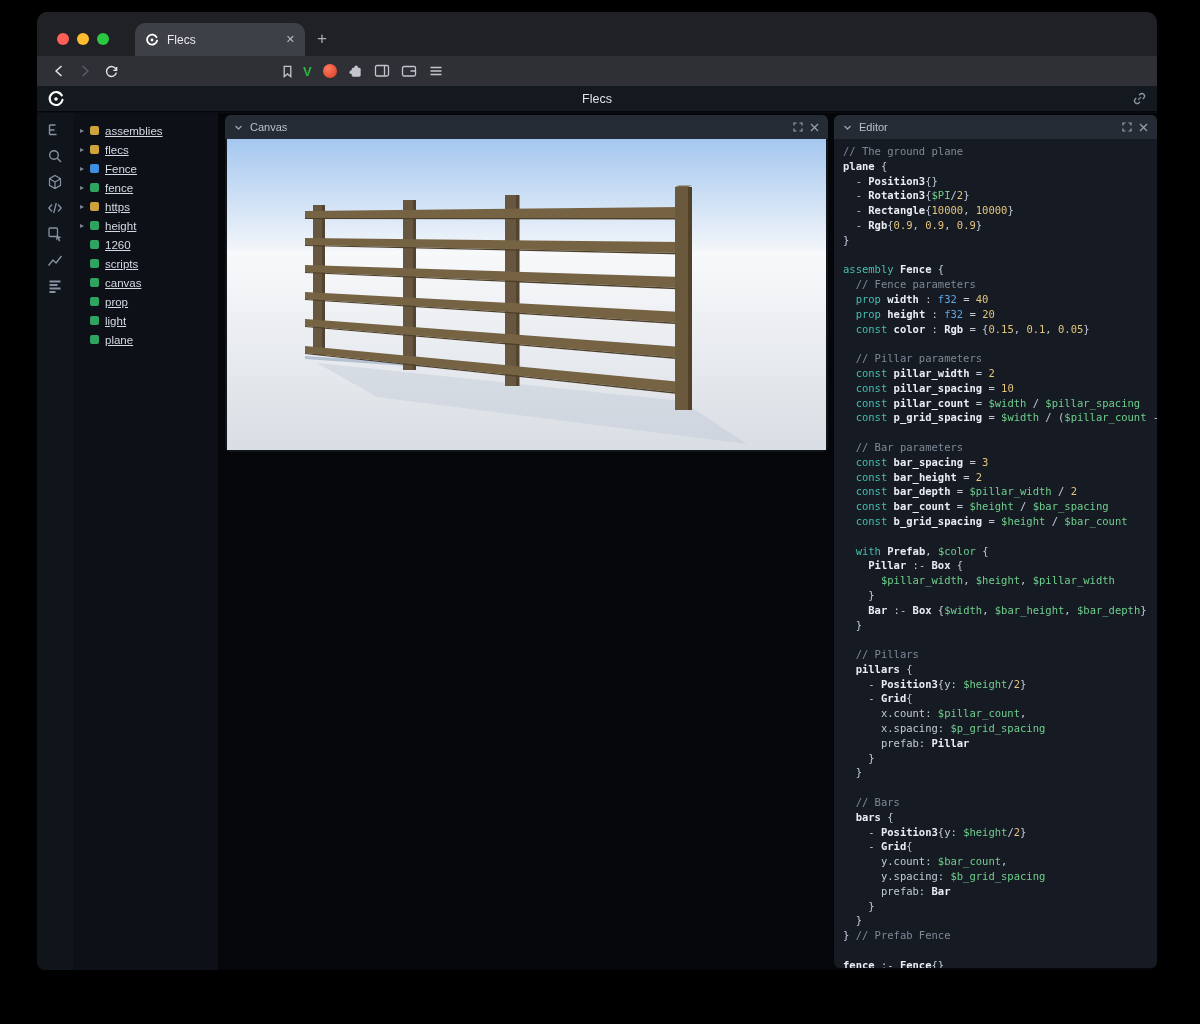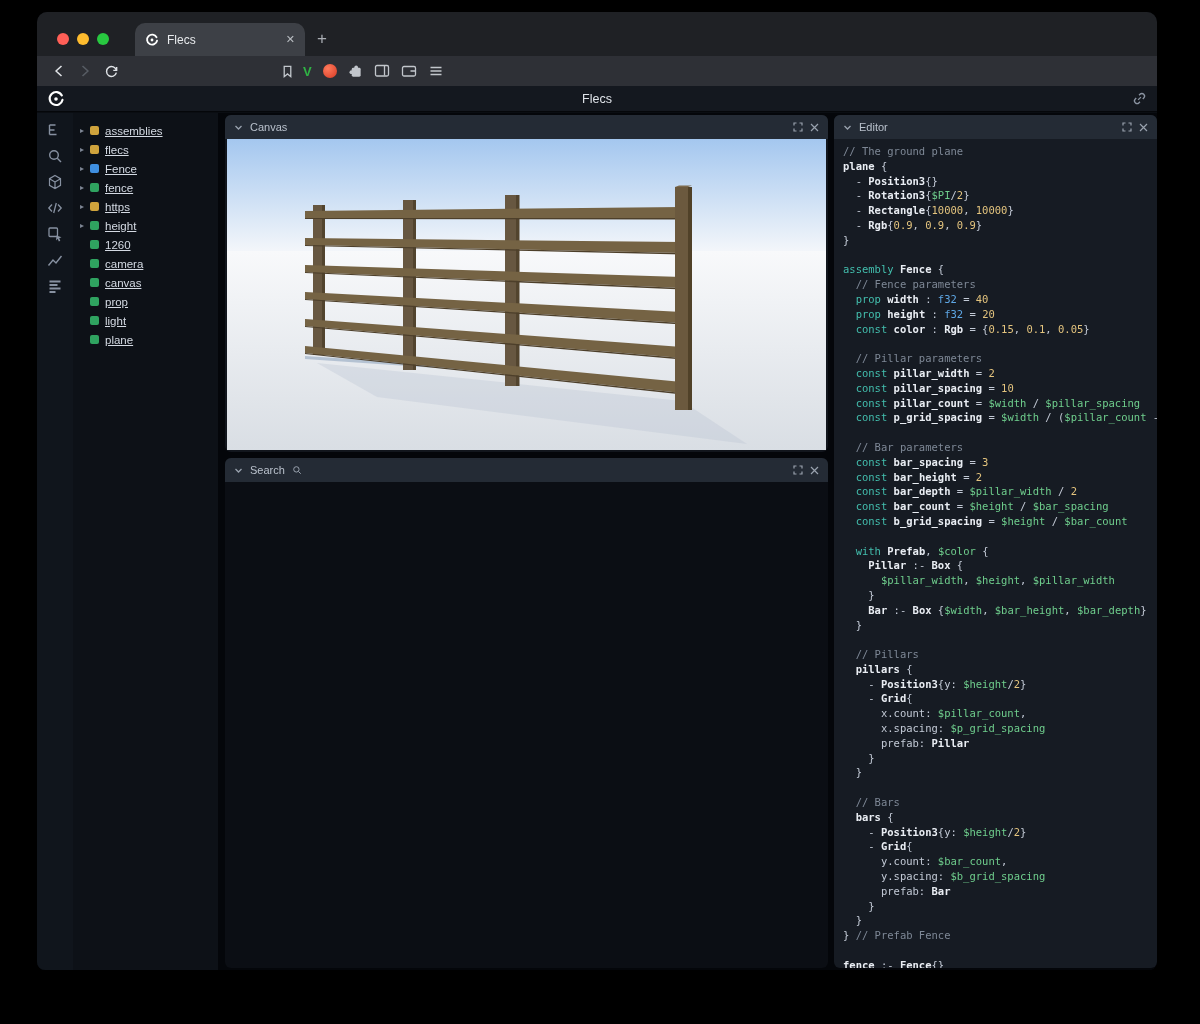--- a/index.html
+++ b/index.html
@@ -234,21 +234,21 @@
           <span class="tl">height</span>
         </div>
         <div class="tree-item">
           <span class="chev"></span>
           <span class="sq" style="background: rgb(47, 163, 96);"></span>
           <span class="tl">1260</span>
         </div>
         <div class="tree-item">
           <span class="chev"></span>
           <span class="sq" style="background: rgb(47, 163, 96);"></span>
-          <span class="tl">camera</span>
+          <span class="tl">scripts</span>
         </div>
         <div class="tree-item">
           <span class="chev"></span>
           <span class="sq" style="background: rgb(47, 163, 96);"></span>
           <span class="tl">canvas</span>
         </div>
         <div class="tree-item">
           <span class="chev"></span>
           <span class="sq" style="background: rgb(47, 163, 96);"></span>
           <span class="tl">prop</span>
@@ -323,66 +323,38 @@
           <polygon points="78,207 455,243 455,254 78,214" fill="#756344"></polygon>
           <polygon points="78,214 455,254 455,255.5 78,215" fill="#4d3f2a"></polygon>
 
           <rect x="448" y="48" width="13" height="223" fill="#6b593e"></rect>
           <rect x="461" y="48" width="4" height="223" fill="#504128"></rect>
           <polygon points="448,48 461,48 465,46.5 452,46.5" fill="#7d6a4c"></polygon>
         </svg>
       </div>
     </div>
 
-    <div class="panel panel-search">
+
+    <div class="panel panel-editor">
       <div class="phead">
         <span class="hic">
           <svg class="ic" width="9" height="9" viewBox="0 0 9 9">
               <path d="M1.5 3 4.5 6 7.5 3" fill="none" stroke="#99a2ae" stroke-width="1.3"></path>
             </svg>
         </span>
-        <span>Search</span>
-        <span class="hic">
-          <svg class="ic" width="10" height="10" viewBox="0 0 16 16">
-              <circle cx="7" cy="7" r="4.3" fill="none" stroke="#99a2ae" stroke-width="1.6"></circle>
-              <path d="M10.3 10.3 14 14" stroke="#99a2ae" stroke-width="1.6"></path>
-            </svg>
-        </span>
+        <span>Editor</span>
         <span class="spacer"></span>
         <span class="hic">
           <svg class="ic" width="10" height="10" viewBox="0 0 10 10">
               <path d="M1 3.5V1h2.5M6.5 1H9v2.5M9 6.5V9H6.5M3.5 9H1V6.5" fill="none" stroke="#99a2ae" stroke-width="1.2"></path>
             </svg>
         </span>
         <span class="hic">
           <svg class="ic" width="9" height="9" viewBox="0 0 9 9">
               <path d="M1 1l7 7M8 1 1 8" stroke="#99a2ae" stroke-width="1.2"></path>
             </svg>
         </span>
       </div>
-      <div></div>
-    </div>
-
-    <div class="panel panel-editor">
-      <div class="phead">
-        <span class="hic">
-          <svg class="ic" width="9" height="9" viewBox="0 0 9 9">
-              <path d="M1.5 3 4.5 6 7.5 3" fill="none" stroke="#99a2ae" stroke-width="1.3"></path>
-            </svg>
-        </span>
-        <span>Editor</span>
-        <span class="spacer"></span>
-        <span class="hic">
-          <svg class="ic" width="10" height="10" viewBox="0 0 10 10">
-              <path d="M1 3.5V1h2.5M6.5 1H9v2.5M9 6.5V9H6.5M3.5 9H1V6.5" fill="none" stroke="#99a2ae" stroke-width="1.2"></path>
-            </svg>
-        </span>
-        <span class="hic">
-          <svg class="ic" width="9" height="9" viewBox="0 0 9 9">
-              <path d="M1 1l7 7M8 1 1 8" stroke="#99a2ae" stroke-width="1.2"></path>
-            </svg>
-        </span>
-      </div>
       <div class="code"><div><span class="tok-c">// The ground plane</span></div><div><span class="tok-i">plane</span><span class="tok-p"> {</span></div><div><span class="tok-p">  - </span><span class="tok-i">Position3</span><span class="tok-p">{}</span></div><div><span class="tok-p">  - </span><span class="tok-i">Rotation3</span><span class="tok-p">{</span><span class="tok-v">$PI</span><span class="tok-p">/</span><span class="tok-n">2</span><span class="tok-p">}</span></div><div><span class="tok-p">  - </span><span class="tok-i">Rectangle</span><span class="tok-p">{</span><span class="tok-n">10000</span><span class="tok-p">, </span><span class="tok-n">10000</span><span class="tok-p">}</span></div><div><span class="tok-p">  - </span><span class="tok-i">Rgb</span><span class="tok-p">{</span><span class="tok-n">0.9</span><span class="tok-p">, </span><span class="tok-n">0.9</span><span class="tok-p">, </span><span class="tok-n">0.9</span><span class="tok-p">}</span></div><div><span class="tok-p">}</span></div><div>&nbsp;</div><div><span class="tok-k">assembly</span><span class="tok-p"> </span><span class="tok-i">Fence</span><span class="tok-p"> {</span></div><div><span class="tok-c">  // Fence parameters</span></div><div><span class="tok-p">  </span><span class="tok-k">prop</span><span class="tok-p"> </span><span class="tok-i">width</span><span class="tok-p"> : </span><span class="tok-t">f32</span><span class="tok-p"> = </span><span class="tok-n">40</span></div><div><span class="tok-p">  </span><span class="tok-k">prop</span><span class="tok-p"> </span><span class="tok-i">height</span><span class="tok-p"> : </span><span class="tok-t">f32</span><span class="tok-p"> = </span><span class="tok-n">20</span></div><div><span class="tok-p">  </span><span class="tok-k">const</span><span class="tok-p"> </span><span class="tok-i">color</span><span class="tok-p"> : </span><span class="tok-i">Rgb</span><span class="tok-p"> = {</span><span class="tok-n">0.15</span><span class="tok-p">, </span><span class="tok-n">0.1</span><span class="tok-p">, </span><span class="tok-n">0.05</span><span class="tok-p">}</span></div><div>&nbsp;</div><div><span class="tok-c">  // Pillar parameters</span></div><div><span class="tok-p">  </span><span class="tok-k">const</span><span class="tok-p"> </span><span class="tok-i">pillar_width</span><span class="tok-p"> = </span><span class="tok-n">2</span></div><div><span class="tok-p">  </span><span class="tok-k">const</span><span class="tok-p"> </span><span class="tok-i">pillar_spacing</span><span class="tok-p"> = </span><span class="tok-n">10</span></div><div><span class="tok-p">  </span><span class="tok-k">const</span><span class="tok-p"> </span><span class="tok-i">pillar_count</span><span class="tok-p"> = </span><span class="tok-v">$width</span><span class="tok-p"> / </span><span class="tok-v">$pillar_spacing</span></div><div><span class="tok-p">  </span><span class="tok-k">const</span><span class="tok-p"> </span><span class="tok-i">p_grid_spacing</span><span class="tok-p"> = </span><span class="tok-v">$width</span><span class="tok-p"> / (</span><span class="tok-v">$pillar_count</span><span class="tok-p"> - </span></div><div>&nbsp;</div><div><span class="tok-c">  // Bar parameters</span></div><div><span class="tok-p">  </span><span class="tok-k">const</span><span class="tok-p"> </span><span class="tok-i">bar_spacing</span><span class="tok-p"> = </span><span class="tok-n">3</span></div><div><span class="tok-p">  </span><span class="tok-k">const</span><span class="tok-p"> </span><span class="tok-i">bar_height</span><span class="tok-p"> = </span><span class="tok-n">2</span></div><div><span class="tok-p">  </span><span class="tok-k">const</span><span class="tok-p"> </span><span class="tok-i">bar_depth</span><span class="tok-p"> = </span><span class="tok-v">$pillar_width</span><span class="tok-p"> / </span><span class="tok-n">2</span></div><div><span class="tok-p">  </span><span class="tok-k">const</span><span class="tok-p"> </span><span class="tok-i">bar_count</span><span class="tok-p"> = </span><span class="tok-v">$height</span><span class="tok-p"> / </span><span class="tok-v">$bar_spacing</span></div><div><span class="tok-p">  </span><span class="tok-k">const</span><span class="tok-p"> </span><span class="tok-i">b_grid_spacing</span><span class="tok-p"> = </span><span class="tok-v">$height</span><span class="tok-p"> / </span><span class="tok-v">$bar_count</span></div><div>&nbsp;</div><div><span class="tok-p">  </span><span class="tok-k">with</span><span class="tok-p"> </span><span class="tok-i">Prefab</span><span class="tok-p">, </span><span class="tok-v">$color</span><span class="tok-p"> {</span></div><div><span class="tok-p">    </span><span class="tok-i">Pillar</span><span class="tok-p"> :- </span><span class="tok-i">Box</span><span class="tok-p"> {</span></div><div><span class="tok-p">      </span><span class="tok-v">$pillar_width</span><span class="tok-p">, </span><span class="tok-v">$height</span><span class="tok-p">, </span><span class="tok-v">$pillar_width</span></div><div><span class="tok-p">    }</span></div><div><span class="tok-p">    </span><span class="tok-i">Bar</span><span class="tok-p"> :- </span><span class="tok-i">Box</span><span class="tok-p"> {</span><span class="tok-v">$width</span><span class="tok-p">, </span><span class="tok-v">$bar_height</span><span class="tok-p">, </span><span class="tok-v">$bar_depth</span><span class="tok-p">}</span></div><div><span class="tok-p">  }</span></div><div>&nbsp;</div><div><span class="tok-c">  // Pillars</span></div><div><span class="tok-p">  </span><span class="tok-i">pillars</span><span class="tok-p"> {</span></div><div><span class="tok-p">    - </span><span class="tok-i">Position3</span><span class="tok-p">{y: </span><span class="tok-v">$height</span><span class="tok-p">/</span><span class="tok-n">2</span><span class="tok-p">}</span></div><div><span class="tok-p">    - </span><span class="tok-i">Grid</span><span class="tok-p">{</span></div><div><span class="tok-p">      x.count: </span><span class="tok-v">$pillar_count</span><span class="tok-p">,</span></div><div><span class="tok-p">      x.spacing: </span><span class="tok-v">$p_grid_spacing</span></div><div><span class="tok-p">      prefab: </span><span class="tok-i">Pillar</span></div><div><span class="tok-p">    }</span></div><div><span class="tok-p">  }</span></div><div>&nbsp;</div><div><span class="tok-c">  // Bars</span></div><div><span class="tok-p">  </span><span class="tok-i">bars</span><span class="tok-p"> {</span></div><div><span class="tok-p">    - </span><span class="tok-i">Position3</span><span class="tok-p">{y: </span><span class="tok-v">$height</span><span class="tok-p">/</span><span class="tok-n">2</span><span class="tok-p">}</span></div><div><span class="tok-p">    - </span><span class="tok-i">Grid</span><span class="tok-p">{</span></div><div><span class="tok-p">      y.count: </span><span class="tok-v">$bar_count</span><span class="tok-p">,</span></div><div><span class="tok-p">      y.spacing: </span><span class="tok-v">$b_grid_spacing</span></div><div><span class="tok-p">      prefab: </span><span class="tok-i">Bar</span></div><div><span class="tok-p">    }</span></div><div><span class="tok-p">  }</span></div><div><span class="tok-p">} </span><span class="tok-c">// Prefab Fence</span></div><div>&nbsp;</div><div><span class="tok-i">fence</span><span class="tok-p"> :- </span><span class="tok-i">Fence</span><span class="tok-p">{}</span></div></div>
     </div>
 
   </div>
 </div>
 
 </body></html>

